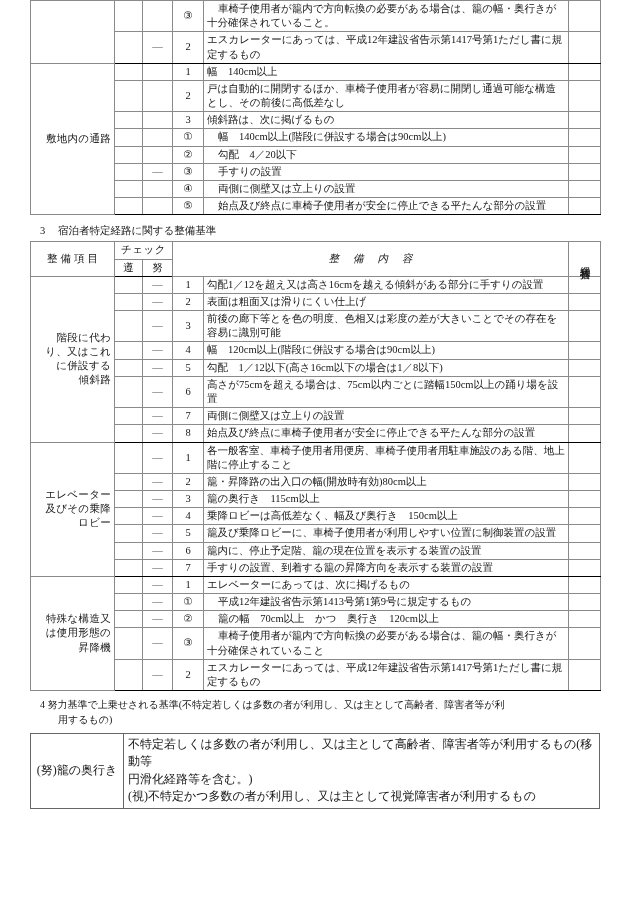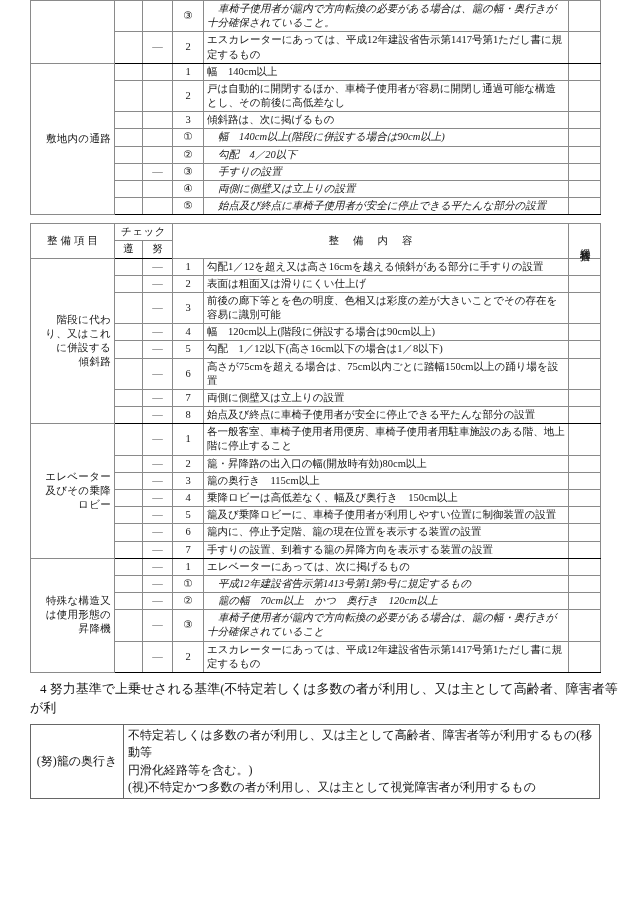--- a/index.html
+++ b/index.html
@@ -75,21 +75,21 @@
   }
   td.num-cell {
     text-align: center;
     font-size: 10.5px;
   }
   td.body-cell {
     text-align: left;
     padding-left: 4px;
     padding-right: 3px;
   }
-  td.body-cell.indent { text-indent: 11px; font-style: italic; }
+  td.body-cell.indent { text-indent: 11px; }
   td.relax-cell { background: #fff; }
 
   
   td.vert-head {
     text-align: center;
     vertical-align: middle;
     padding: 2px 0;
   }
   .vert-text {
     writing-mode: vertical-rl;
@@ -109,37 +109,38 @@
     padding: 2px;
     background: #fff;
   }
   td.hd-item {
     letter-spacing: 3px;
     text-indent: 3px;
   }
   td.hd-content {
     letter-spacing: 14px;
     text-indent: 14px;
+    font-style: italic;
   }
   td.hd-check {
     letter-spacing: 0.5px;
   }
 
   
   .caption {
     margin: 0 0 3px 0;
     padding-left: 40px;
     font-size: 10.5px;
     line-height: 1.45;
   }
   .caption .no { display: inline-block; width: 18px; }
   .caption-wrap {
     padding-left: 30px;
     text-indent: 10px;
-    font-size: 13px;
+    font-size: 10px;
     line-height: 1.5;
   }
   .caption-wrap .hang { display: block; text-indent: 28px; }
 
   .spacer-8 { height: 8px; }
   .spacer-6 { height: 6px; }
 
   
   table.effort-table {
     border-collapse: collapse;
@@ -250,20 +251,23 @@
         <td class="chk-cell"></td>
         <td class="num-cell">⑤</td>
         <td class="body-cell indent">始点及び終点に車椅子使用者が安全に停止できる平たんな部分の設置</td>
         <td class="relax-cell"></td>
       </tr>
     </tbody>
   </table>
 
   <div class="spacer-8"></div>
 
+  <div class="caption">
+    <span class="no">3</span><span>宿泊者特定経路に関する整備基準</span>
+  </div>
 
   <table class="doc-table">
     <colgroup>
       <col class="c-item">
         <col class="c-chk1">
         <col class="c-chk2">
       <col class="c-num">
         <col class="c-body">
         <col class="c-relax">
     </colgroup>
@@ -439,20 +443,21 @@
         <td class="relax-cell"></td>
       </tr>
     </tbody>
   </table>
 
   <div class="spacer-6"></div>
 
   <div class="caption-wrap">
     <span>4</span>
     <span>努力基準で上乗せされる基準(不特定若しくは多数の者が利用し、又は主として高齢者、障害者等が利</span>
+    <span class="hang">用するもの)</span>
   </div>
 
   <div class="spacer-6"></div>
 
   <table class="effort-table">
     <tbody>
       <tr>
         <td class="effort-label">(努)籠の奥行き</td>
         <td class="effort-body">
           <span class="ln">不特定若しくは多数の者が利用し、又は主として高齢者、障害者等が利用するもの(移動等</span>

